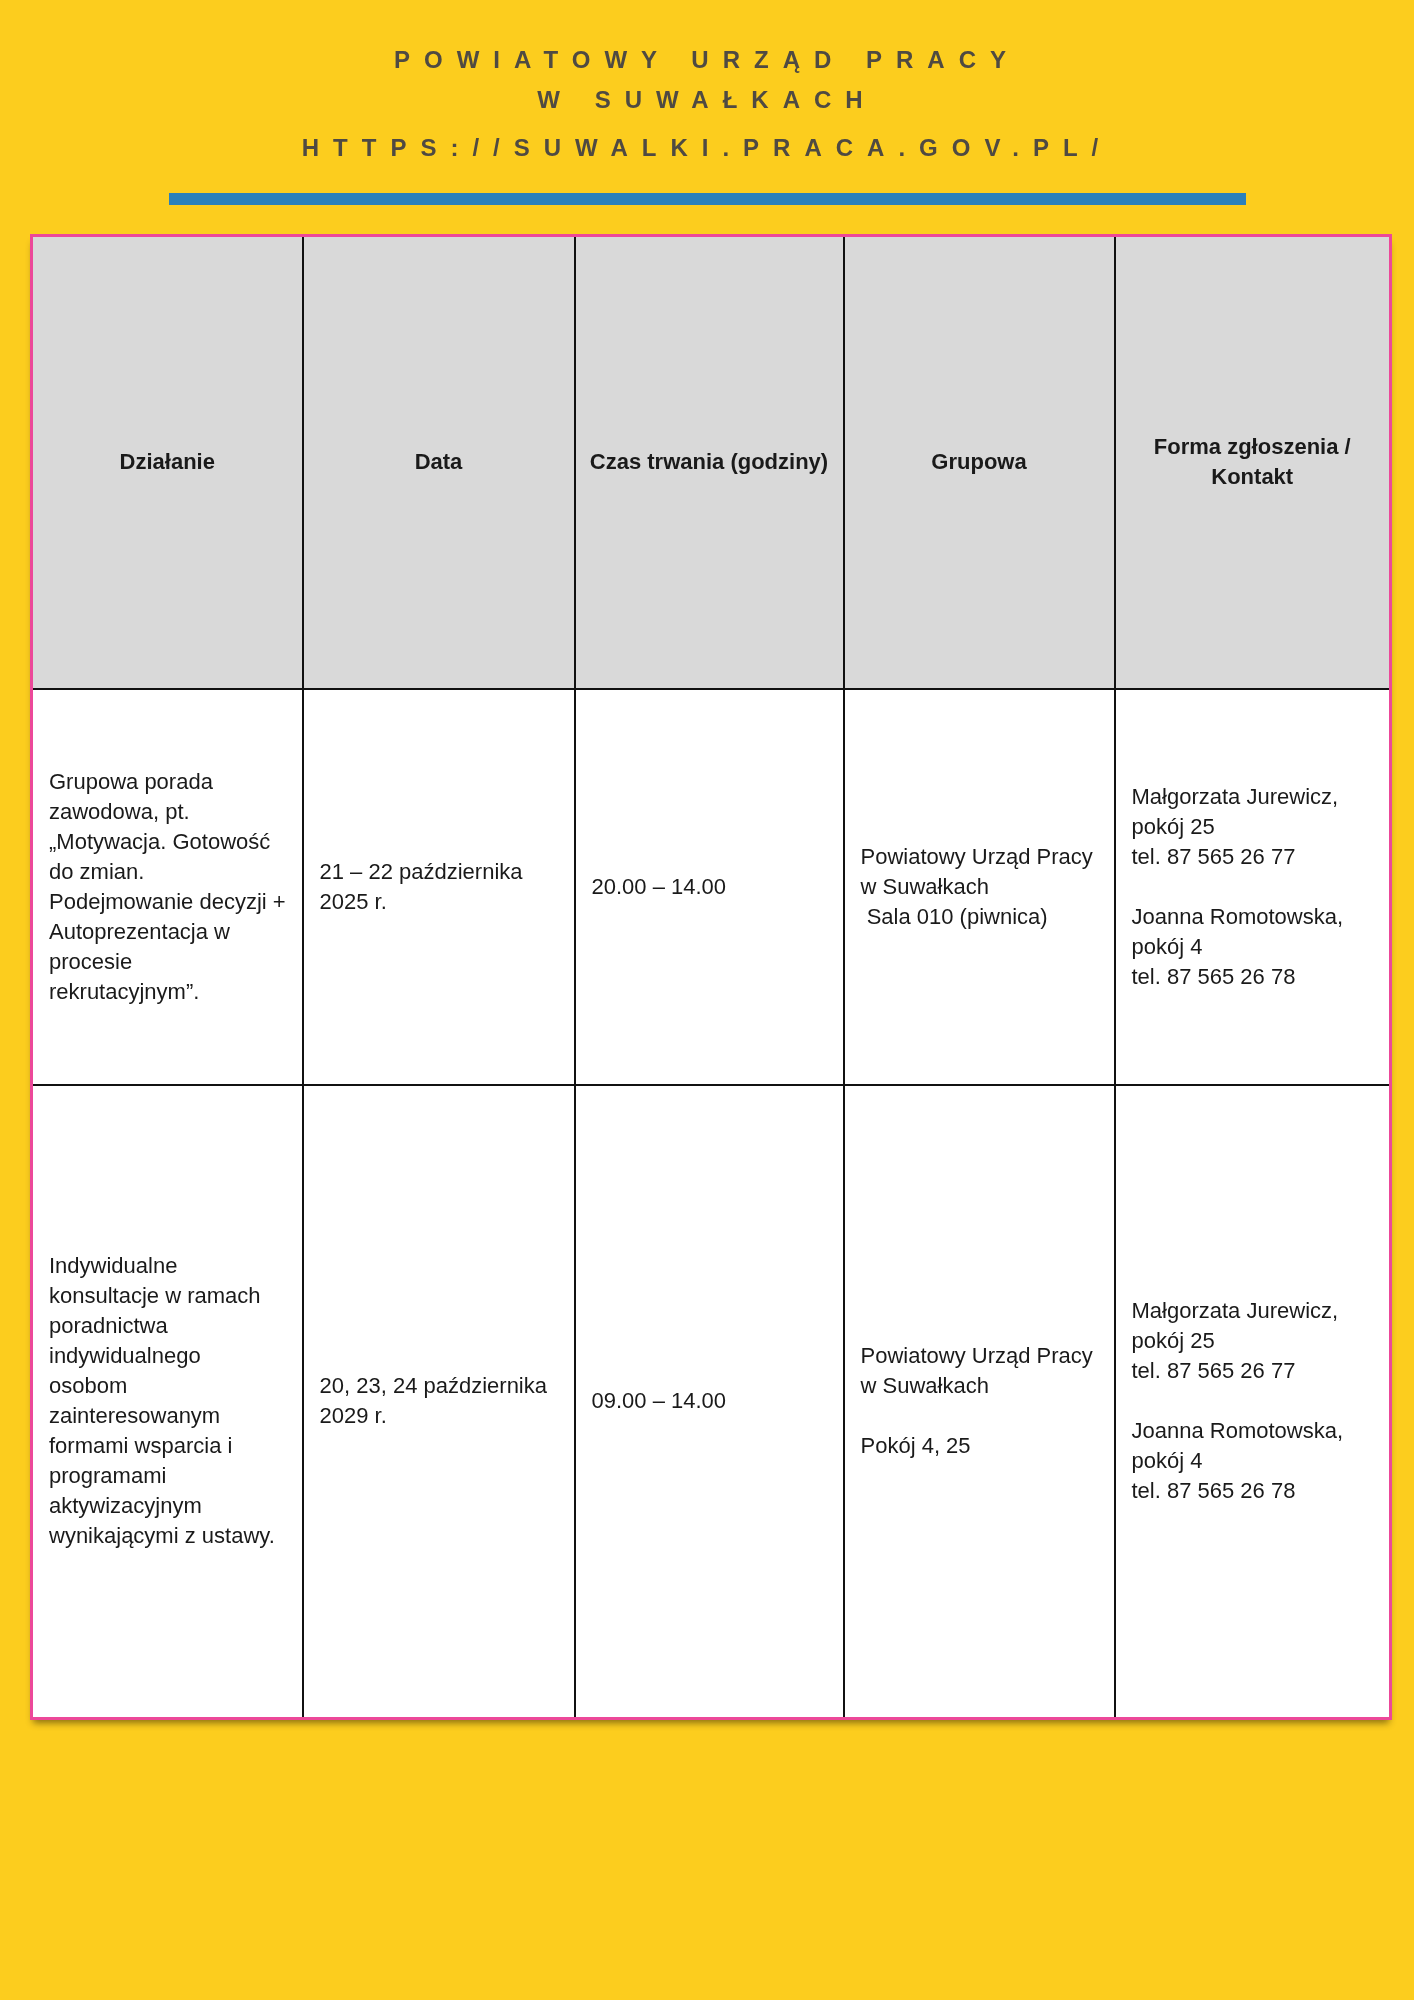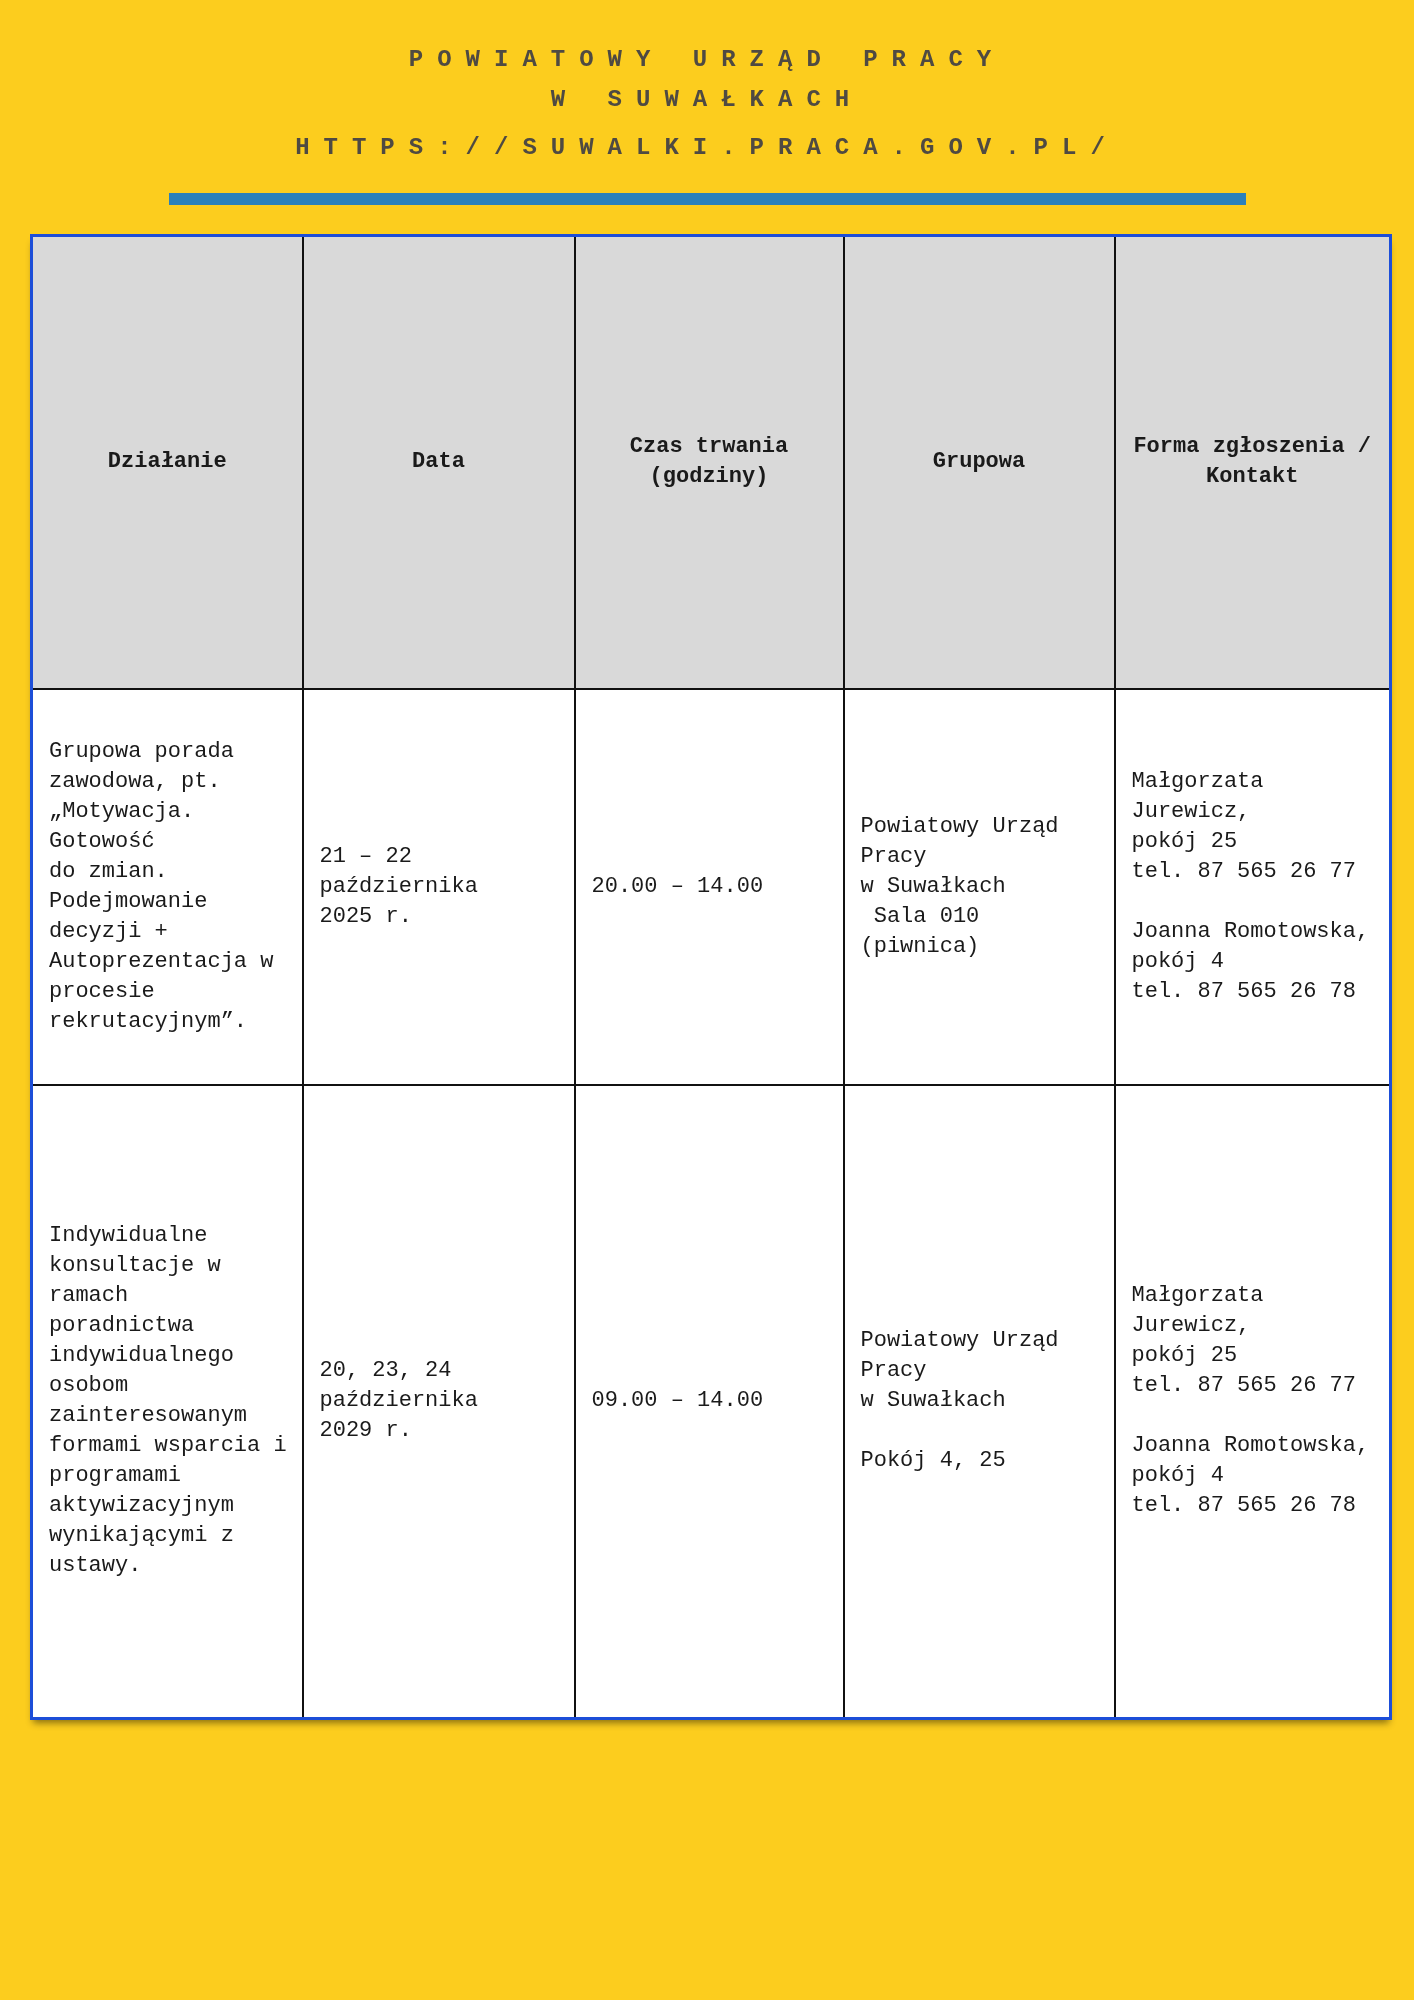--- a/index.html
+++ b/index.html
@@ -5,21 +5,21 @@
   html, body {
     margin: 0;
     padding: 0;
     background: #FCCD1E;
   }
   .page {
     position: relative;
     width: 1414px;
     height: 1996px;
     background: #FCCD1E;
-    font-family: Liberation Mono, monospace;
+    font-family: Liberation Sans, sans-serif;
     overflow: hidden;
   }
   .header {
     padding-top: 40px;
     text-align: center;
     color: #4F4A42;
     font-weight: bold;
   }
   .hline {
     font-size: 24px;
@@ -34,21 +34,21 @@
     width: 1077px;
     height: 12px;
     margin: 25px auto 0 auto;
   }
   table.schedule {
     border-collapse: collapse;
     table-layout: fixed;
     width: 1359px;
     margin: 29px 0 0 30px;
     background: #FFFFFF;
-    border: 3px solid #1d4ed8;
+    border: 3px solid #ec4899;
     box-shadow: 0 6px 7px -3px rgba(0,0,0,0.45);
   }
   table.schedule th,
   table.schedule td {
     border: 2px solid #111111;
   }
   table.schedule th {
     background: #D9D9D9;
     color: #1A1A1A;
     font-size: 22px;

